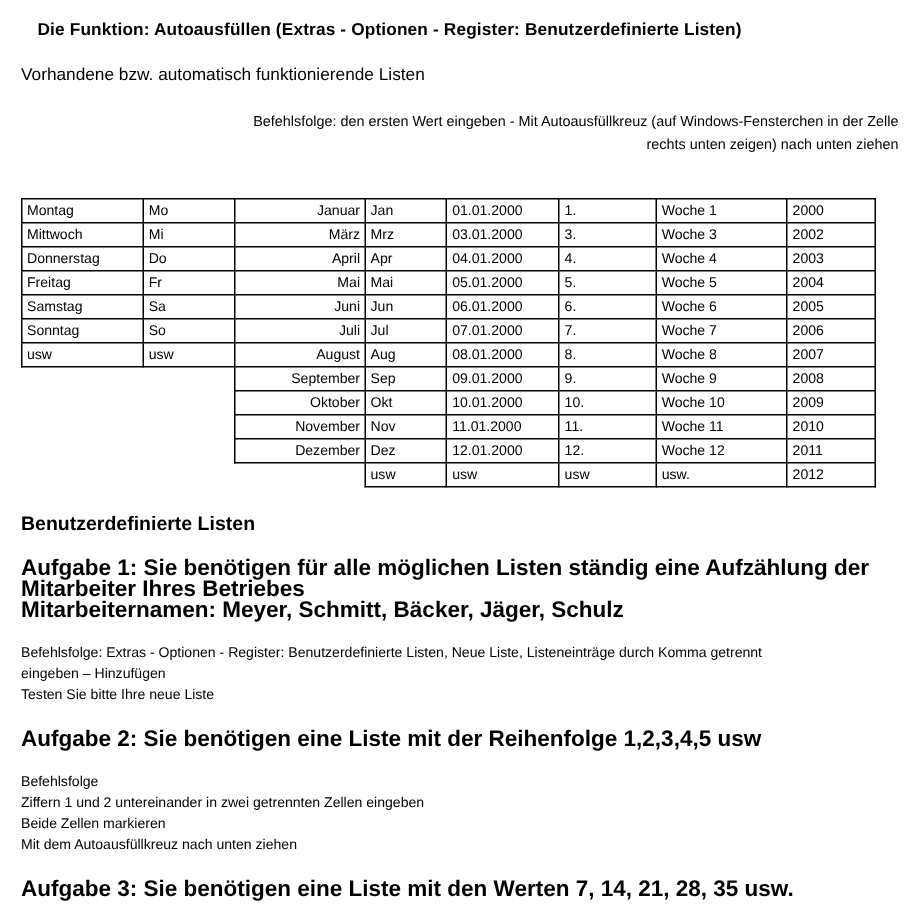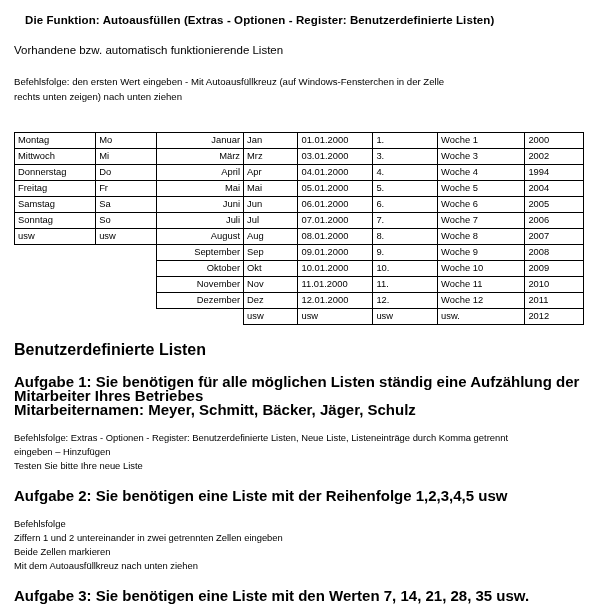--- a/index.html
+++ b/index.html
@@ -30,20 +30,21 @@
   }
   .subtitle {
     font-size: 11.5px;
     font-weight: normal;
     margin: 18px 0 0 0;
   }
   .instr {
     font-size: 9.6px;
     margin: 18px 0 0 0;
     line-height: 15px;
+    text-align: right;
   }
   table.lists {
     border-collapse: collapse;
     margin-top: 28px;
     width: 570px;
     table-layout: fixed;
   }
   table.lists td {
     border: 1px solid #000000;
     font-size: 9.4px;
@@ -57,21 +58,21 @@
   td.c0 { width: 72px; }
   td.c1 { width: 52px; }
   td.c2 { width: 78px; text-align: right; }
   td.c3 { width: 46px; }
   td.c4 { width: 66px; }
   td.c5 { width: 56px; }
   td.c6 { width: 78px; }
   td.c7 { width: 50px; }
   .empty { border: none !important; }
   .sect-head {
-    font-size: 16px;
+    font-size: 13px;
     font-weight: bold;
     margin: 16px 0 0 0;
   }
   .task {
     font-size: 15px;
     font-weight: bold;
     margin: 16px 0 0 0;
     line-height: 14px;
   }
   .body-line {
@@ -118,21 +119,21 @@
         <td class="c7">2002</td>
       </tr>
       <tr>
         <td class="c0">Donnerstag</td>
         <td class="c1">Do</td>
         <td class="c2">April</td>
         <td class="c3">Apr</td>
         <td class="c4">04.01.2000</td>
         <td class="c5">4.</td>
         <td class="c6">Woche 4</td>
-        <td class="c7">1994</td>
+        <td class="c7">2003</td>
       </tr>
       <tr>
         <td class="c0">Freitag</td>
         <td class="c1">Fr</td>
         <td class="c2">Mai</td>
         <td class="c3">Mai</td>
         <td class="c4">05.01.2000</td>
         <td class="c5">5.</td>
         <td class="c6">Woche 5</td>
         <td class="c7">2004</td>

